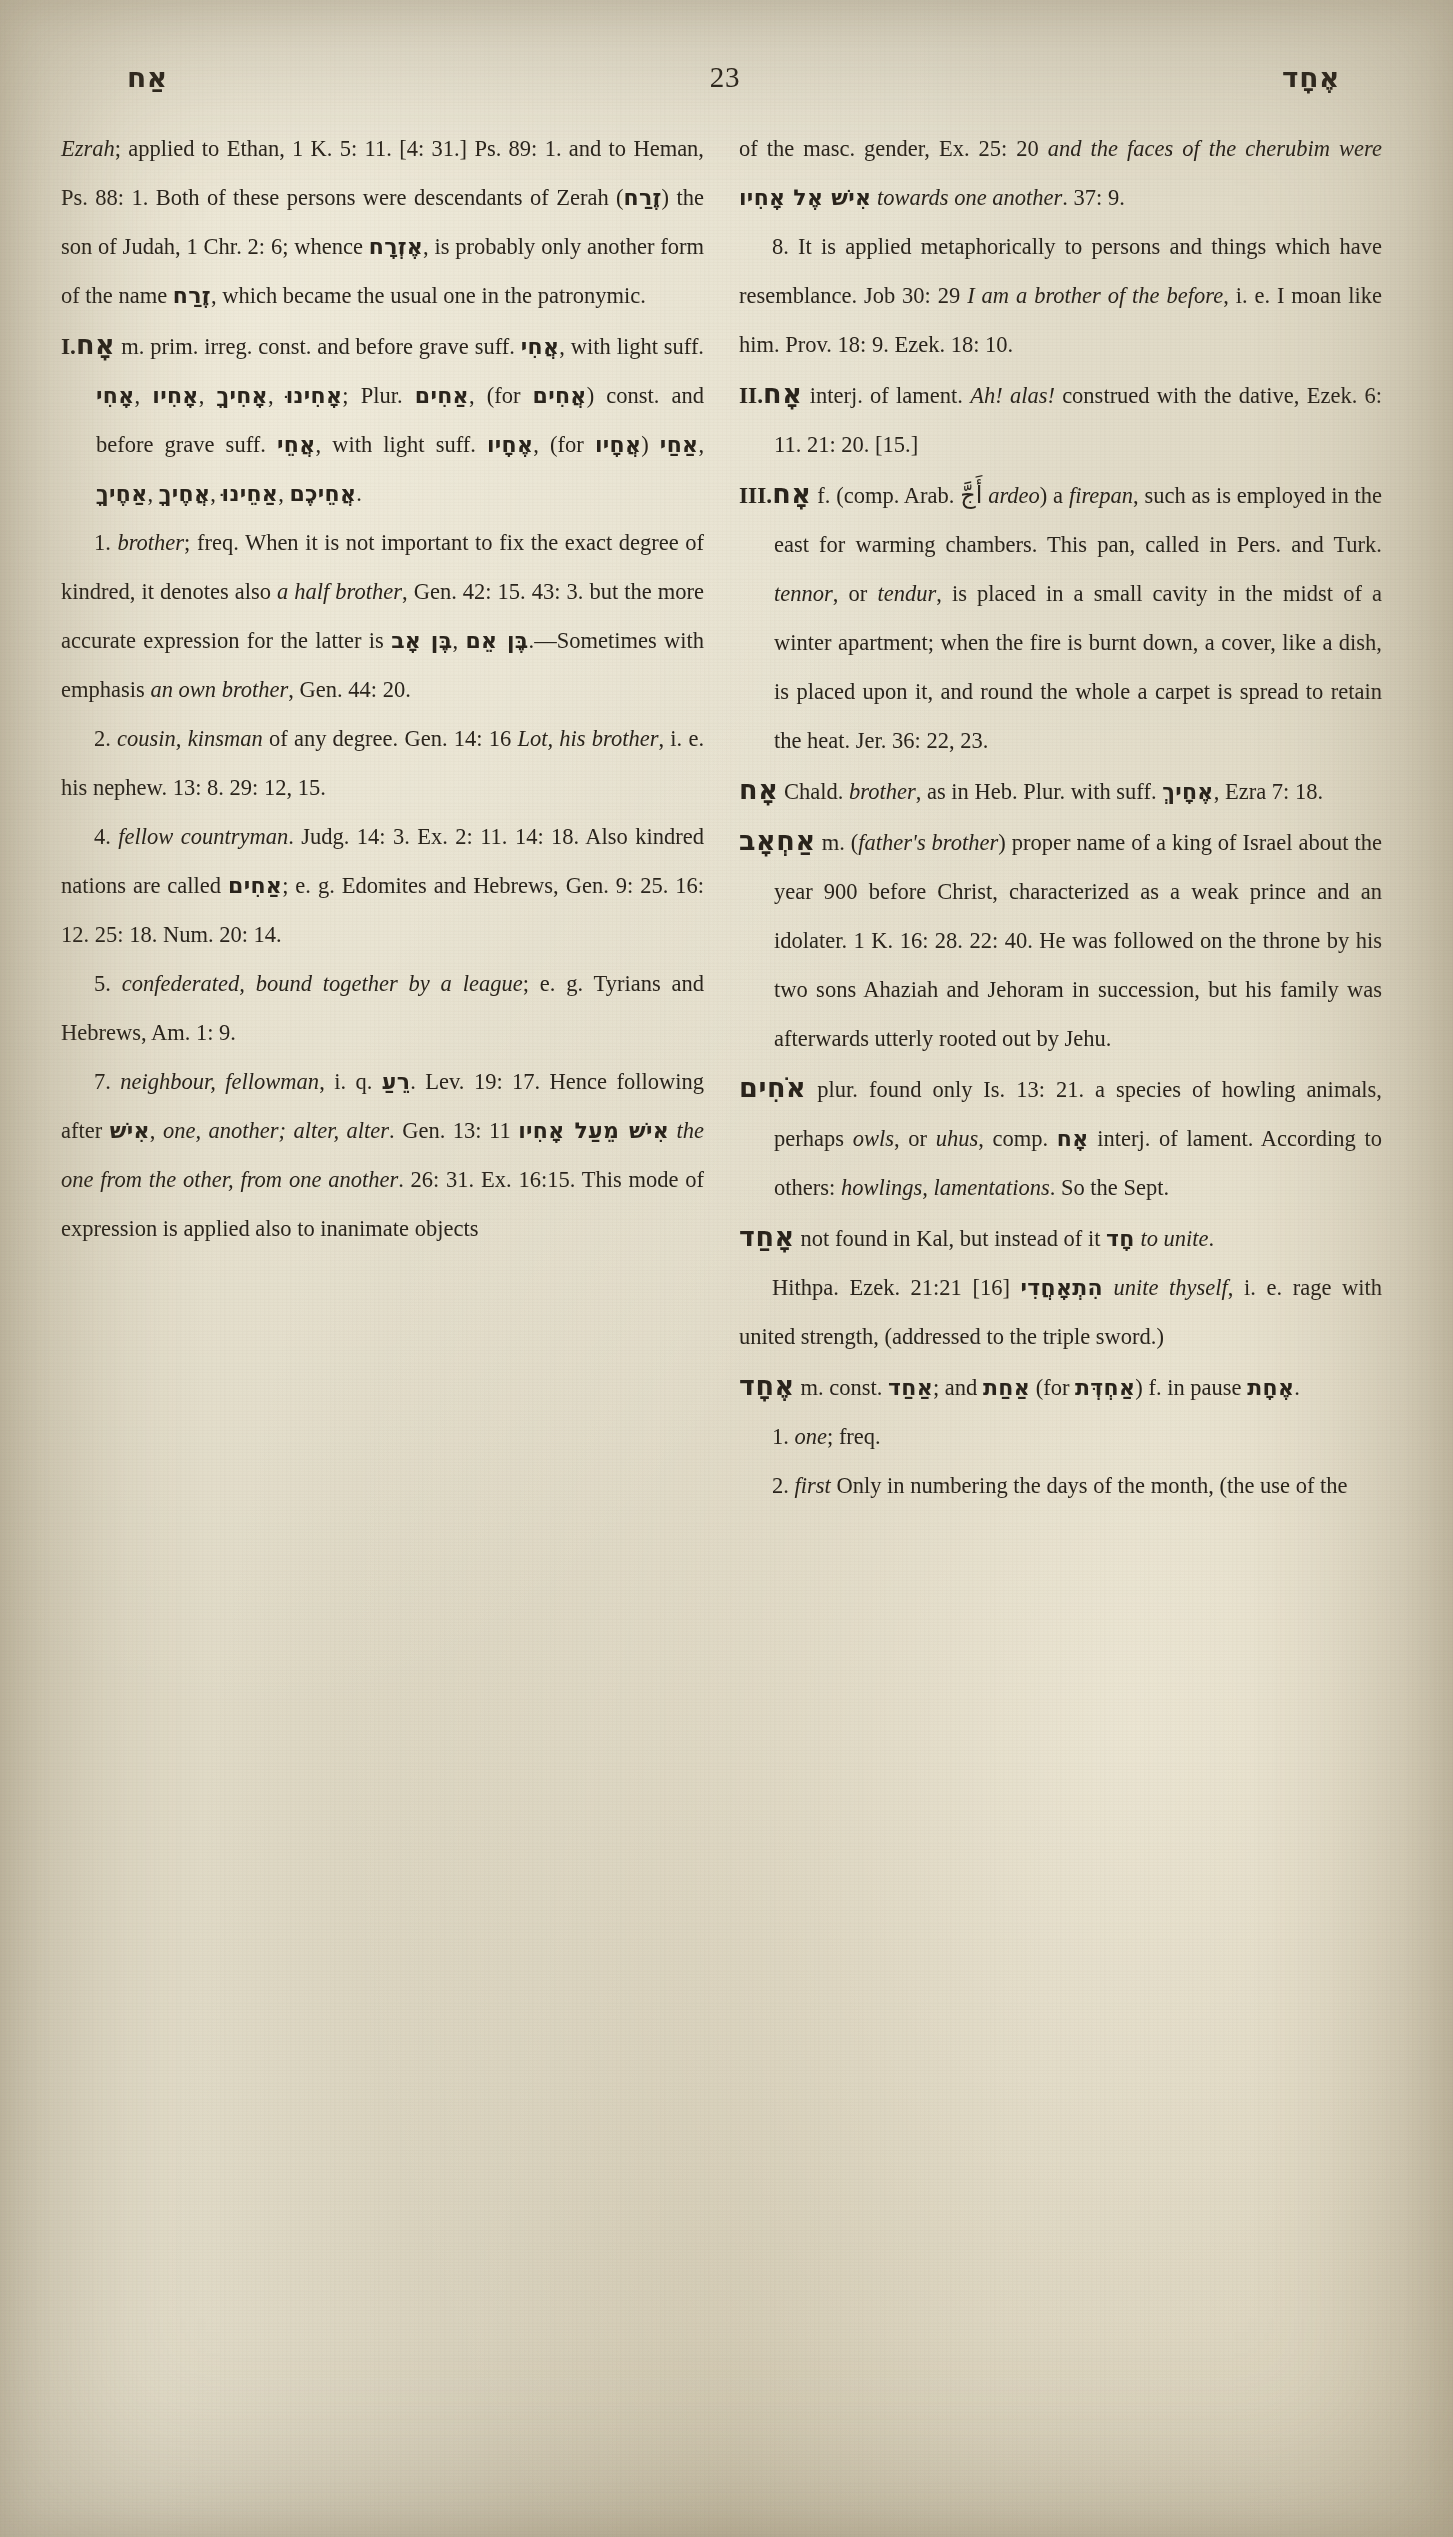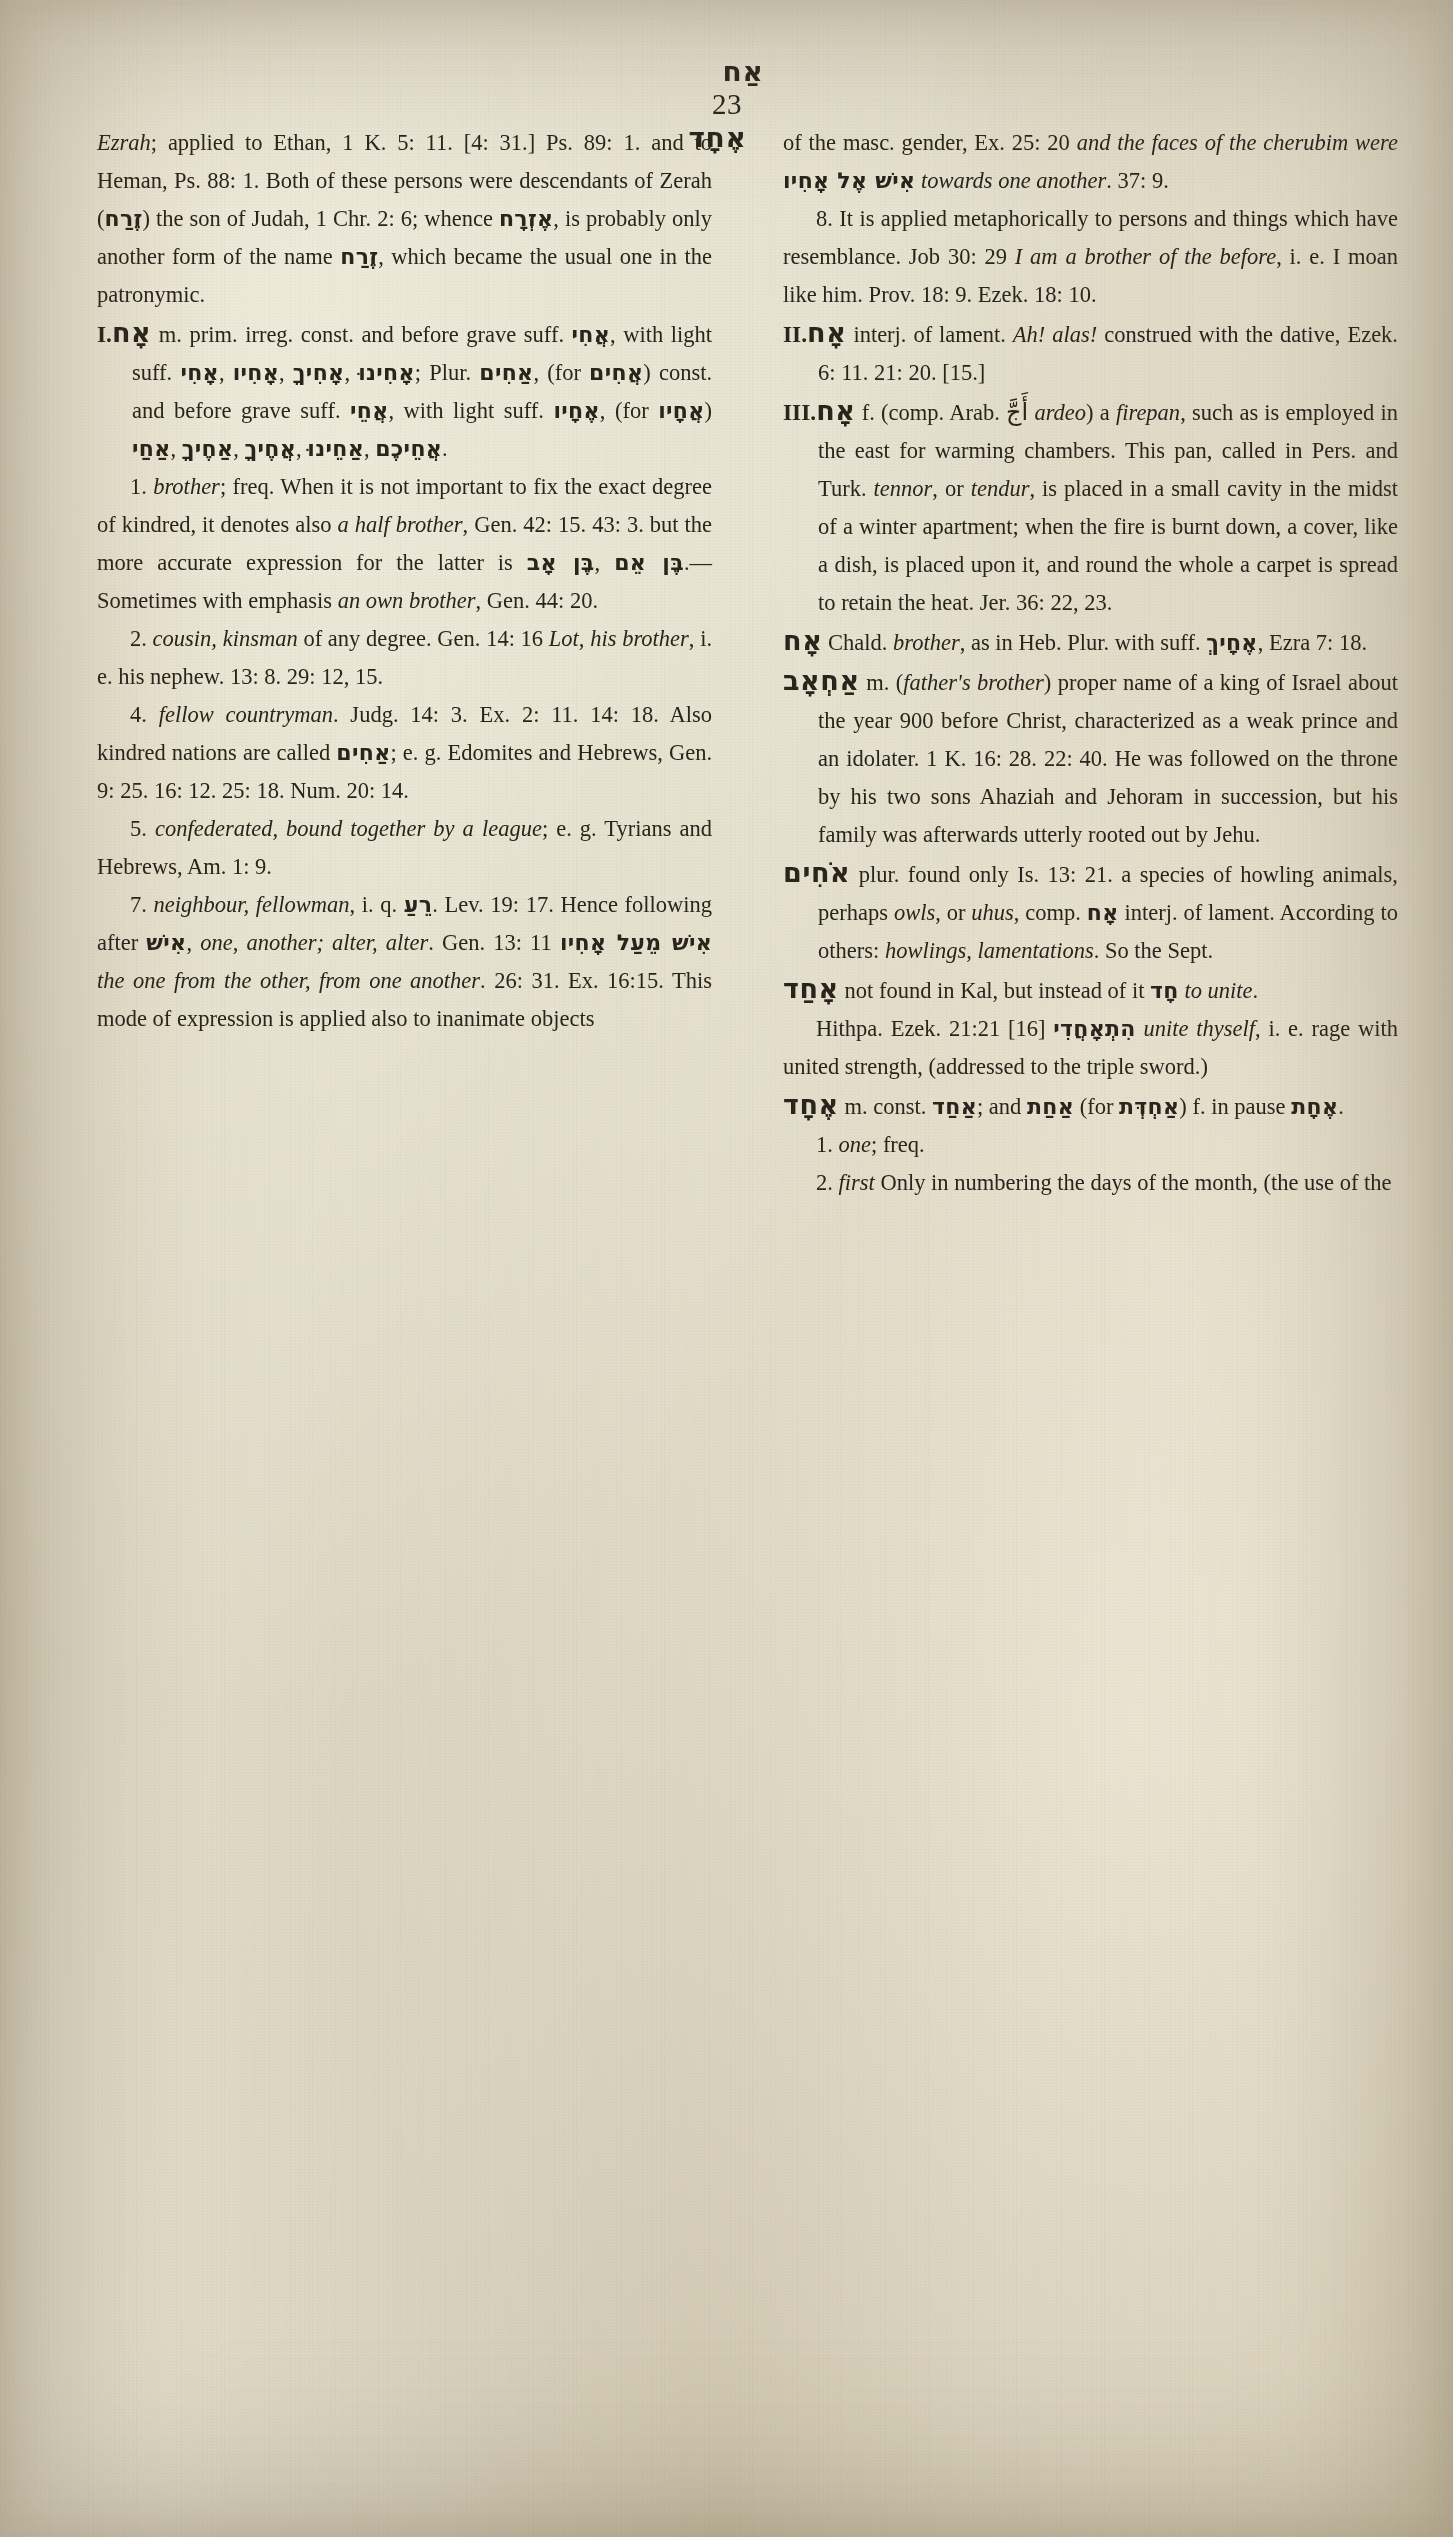--- a/index.html
+++ b/index.html
@@ -42,21 +42,20 @@
   
   .runhead {
     position: absolute;
     top: 55px;
     left: 95px;
     right: 95px;
     height: 44px;
     display: flex;
     align-items: center;
     justify-content: space-between;
-    flex-direction: column;
   }
   .runhead .heb {
     font-family: "DejaVu Sans", sans-serif;
     font-size: 28px;
     font-weight: 700;
     letter-spacing: 0.6px;
     direction: rtl;
   }
   .runhead .pageno {
     font-size: 29px;
@@ -73,24 +72,23 @@
     position: absolute;
     top: 124px;
     left: 61px;
     width: 1337px;
     display: flex;
     gap: 35px;
   }
   .col {
     width: 643px;
     font-size: 22.5px;
-    line-height: 38px;
+    line-height: 49px;
     text-align: justify;
     text-align-last: left;
-    margin-left: 36px;
   }
   .col p {
     margin: 0;
     text-indent: 0;
   }
   .col p.ind { text-indent: 33px; }
   .col p.hang {
     padding-left: 35px;
     text-indent: -35px;
   }

